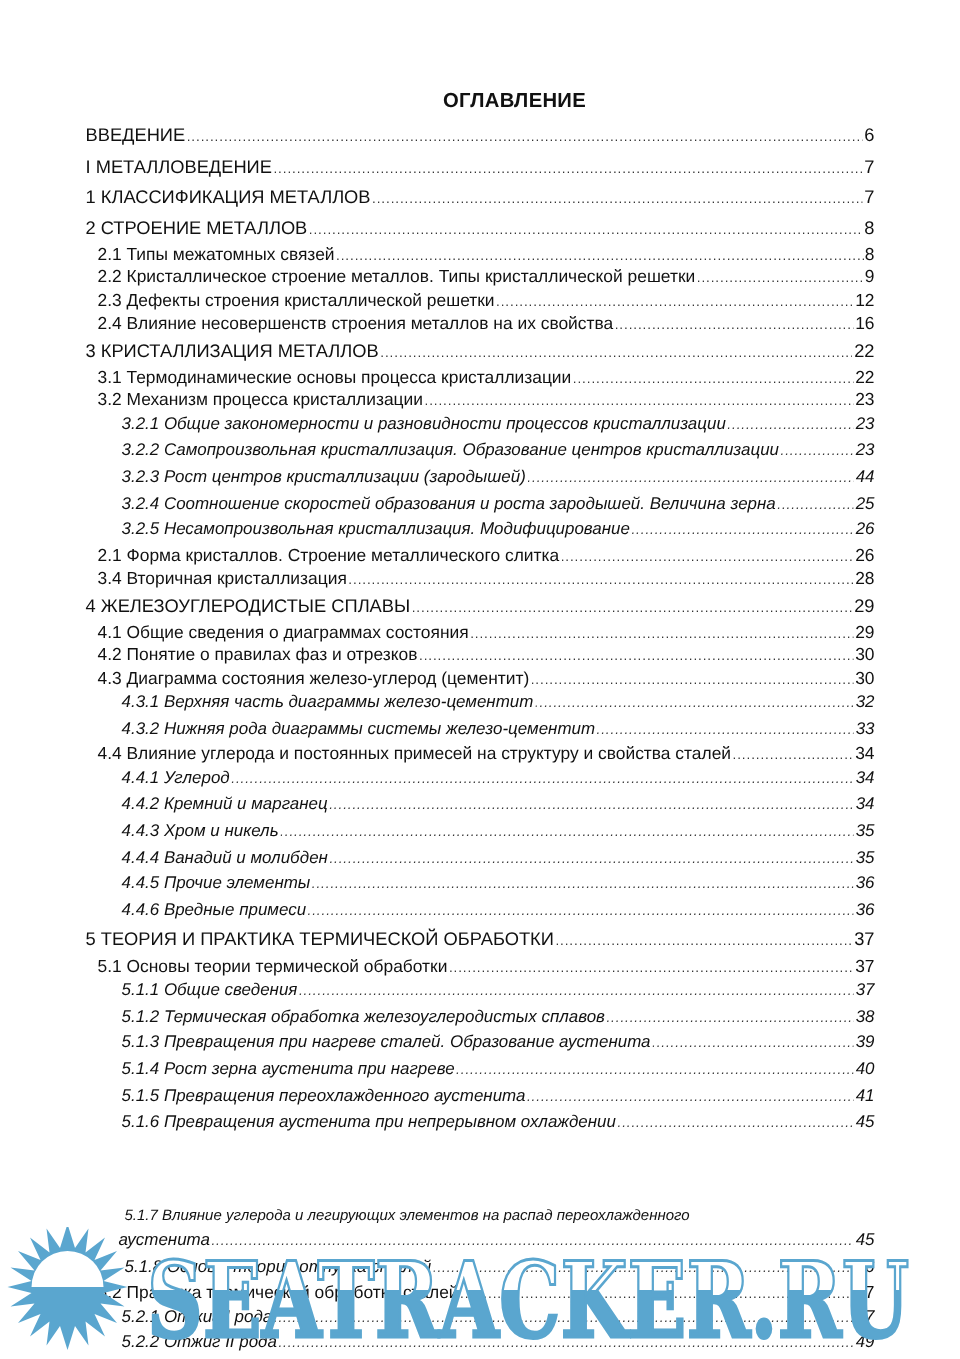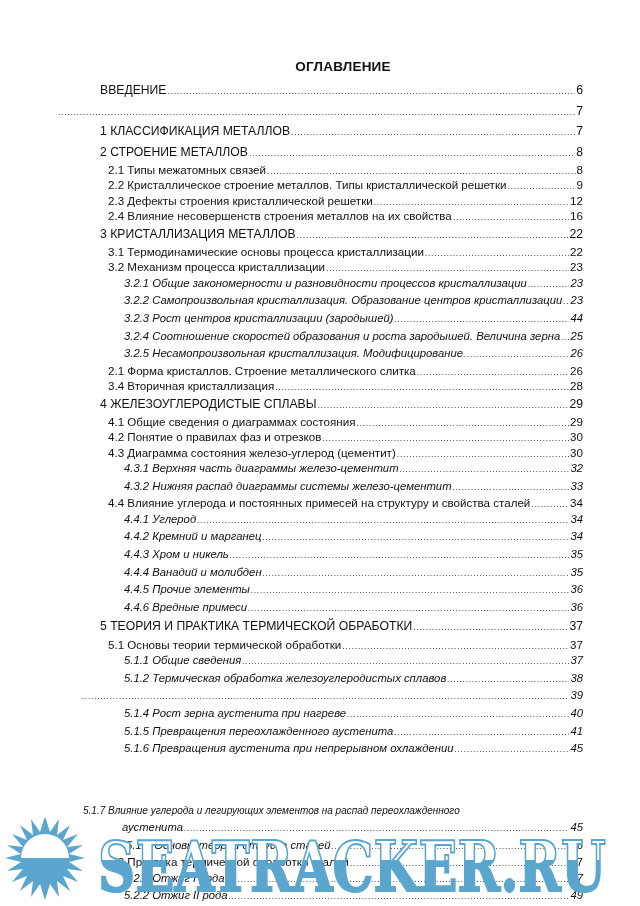--- a/index.html
+++ b/index.html
@@ -2,21 +2,21 @@
 <html><head>
   <meta charset="utf-8">
   <style>
     html, body { margin: 0; padding: 0; background: #ffffff; }
     body { width: 640px; height: 906px; position: relative; overflow: hidden;
            font-family: "Liberation Sans", sans-serif; color: #111; }
     .page-title { position: absolute; top: 59px; left: 0; width: 640px; text-align: center;
                   font-weight: bold; font-size: 13.5px; letter-spacing: 0.2px; margin-left: 23px; }
     .toc { position: absolute; top: 80px; left: 57px; width: 526px; }
     .row { display: flex; align-items: baseline; font-size: 11.6px; white-space: nowrap; }
-    .row .label { flex: 0 0 auto; margin-left: 43px; }
+    .row .label { flex: 0 0 auto; }
     .row .dots { flex: 1 1 auto; overflow: hidden; margin: 0 1px; color: #333; }
     .row .dots::before { content: "........................................................................................................................................................................................................................................................................"; letter-spacing: 0.6px; font-size: 9px; }
     .row .page { flex: 0 0 auto; }
     .lvl0 { height: 20.5px; font-size: 12.2px; line-height: 20.5px; }
     .lvl1 { height: 15.4px; line-height: 15.4px; padding-left: 8px; }
     .lvl2 { height: 17.6px; line-height: 17.6px; padding-left: 24px; font-style: italic; font-size: 11.3px; }
     .lvl2.shift { padding-left: 26px; }
     .wrap-first { height: 17.4px; line-height: 17.4px; padding-left: 26px; font-style: italic; font-size: 10px; white-space: nowrap; margin-top: 44px; }
     .page-number { position: absolute; top: 843px; left: 572px; font-size: 11.6px; }
     .watermark { position: absolute; left: 0; top: 818px; width: 640px; height: 88px; pointer-events: none; }
@@ -26,20 +26,21 @@
 
 <div class="page-title">ОГЛАВЛЕНИЕ</div>
 
 <div class="toc">
   <div class="row lvl0">
       <span class="label">ВВЕДЕНИЕ</span>
       <span class="dots"></span>
       <span class="page">6</span>
     </div>
   <div class="row lvl0">
+      <span class="label">I МЕТАЛЛОВЕДЕНИЕ</span>
       <span class="dots"></span>
       <span class="page">7</span>
     </div>
   <div class="row lvl0">
       <span class="label">1 КЛАССИФИКАЦИЯ МЕТАЛЛОВ</span>
       <span class="dots"></span>
       <span class="page">7</span>
     </div>
   <div class="row lvl0">
       <span class="label">2 СТРОЕНИЕ МЕТАЛЛОВ</span>
@@ -135,21 +136,21 @@
       <span class="label">4.3 Диаграмма состояния железо-углерод (цементит)</span>
       <span class="dots"></span>
       <span class="page">30</span>
     </div>
   <div class="row lvl2">
       <span class="label">4.3.1 Верхняя часть диаграммы железо-цементит</span>
       <span class="dots"></span>
       <span class="page">32</span>
     </div>
   <div class="row lvl2">
-      <span class="label">4.3.2 Нижняя распад диаграммы системы железо-цементит</span>
+      <span class="label">4.3.2 Нижняя рода диаграммы системы железо-цементит</span>
       <span class="dots"></span>
       <span class="page">33</span>
     </div>
   <div class="row lvl1">
       <span class="label">4.4 Влияние углерода и постоянных примесей на структуру и свойства сталей</span>
       <span class="dots"></span>
       <span class="page">34</span>
     </div>
   <div class="row lvl2">
       <span class="label">4.4.1 Углерод</span>
@@ -195,20 +196,21 @@
       <span class="label">5.1.1 Общие сведения</span>
       <span class="dots"></span>
       <span class="page">37</span>
     </div>
   <div class="row lvl2">
       <span class="label">5.1.2 Термическая обработка железоуглеродистых сплавов</span>
       <span class="dots"></span>
       <span class="page">38</span>
     </div>
   <div class="row lvl2">
+      <span class="label">5.1.3 Превращения при нагреве сталей. Образование аустенита</span>
       <span class="dots"></span>
       <span class="page">39</span>
     </div>
   <div class="row lvl2">
       <span class="label">5.1.4 Рост зерна аустенита при нагреве</span>
       <span class="dots"></span>
       <span class="page">40</span>
     </div>
   <div class="row lvl2">
       <span class="label">5.1.5 Превращения переохлажденного аустенита</span>

